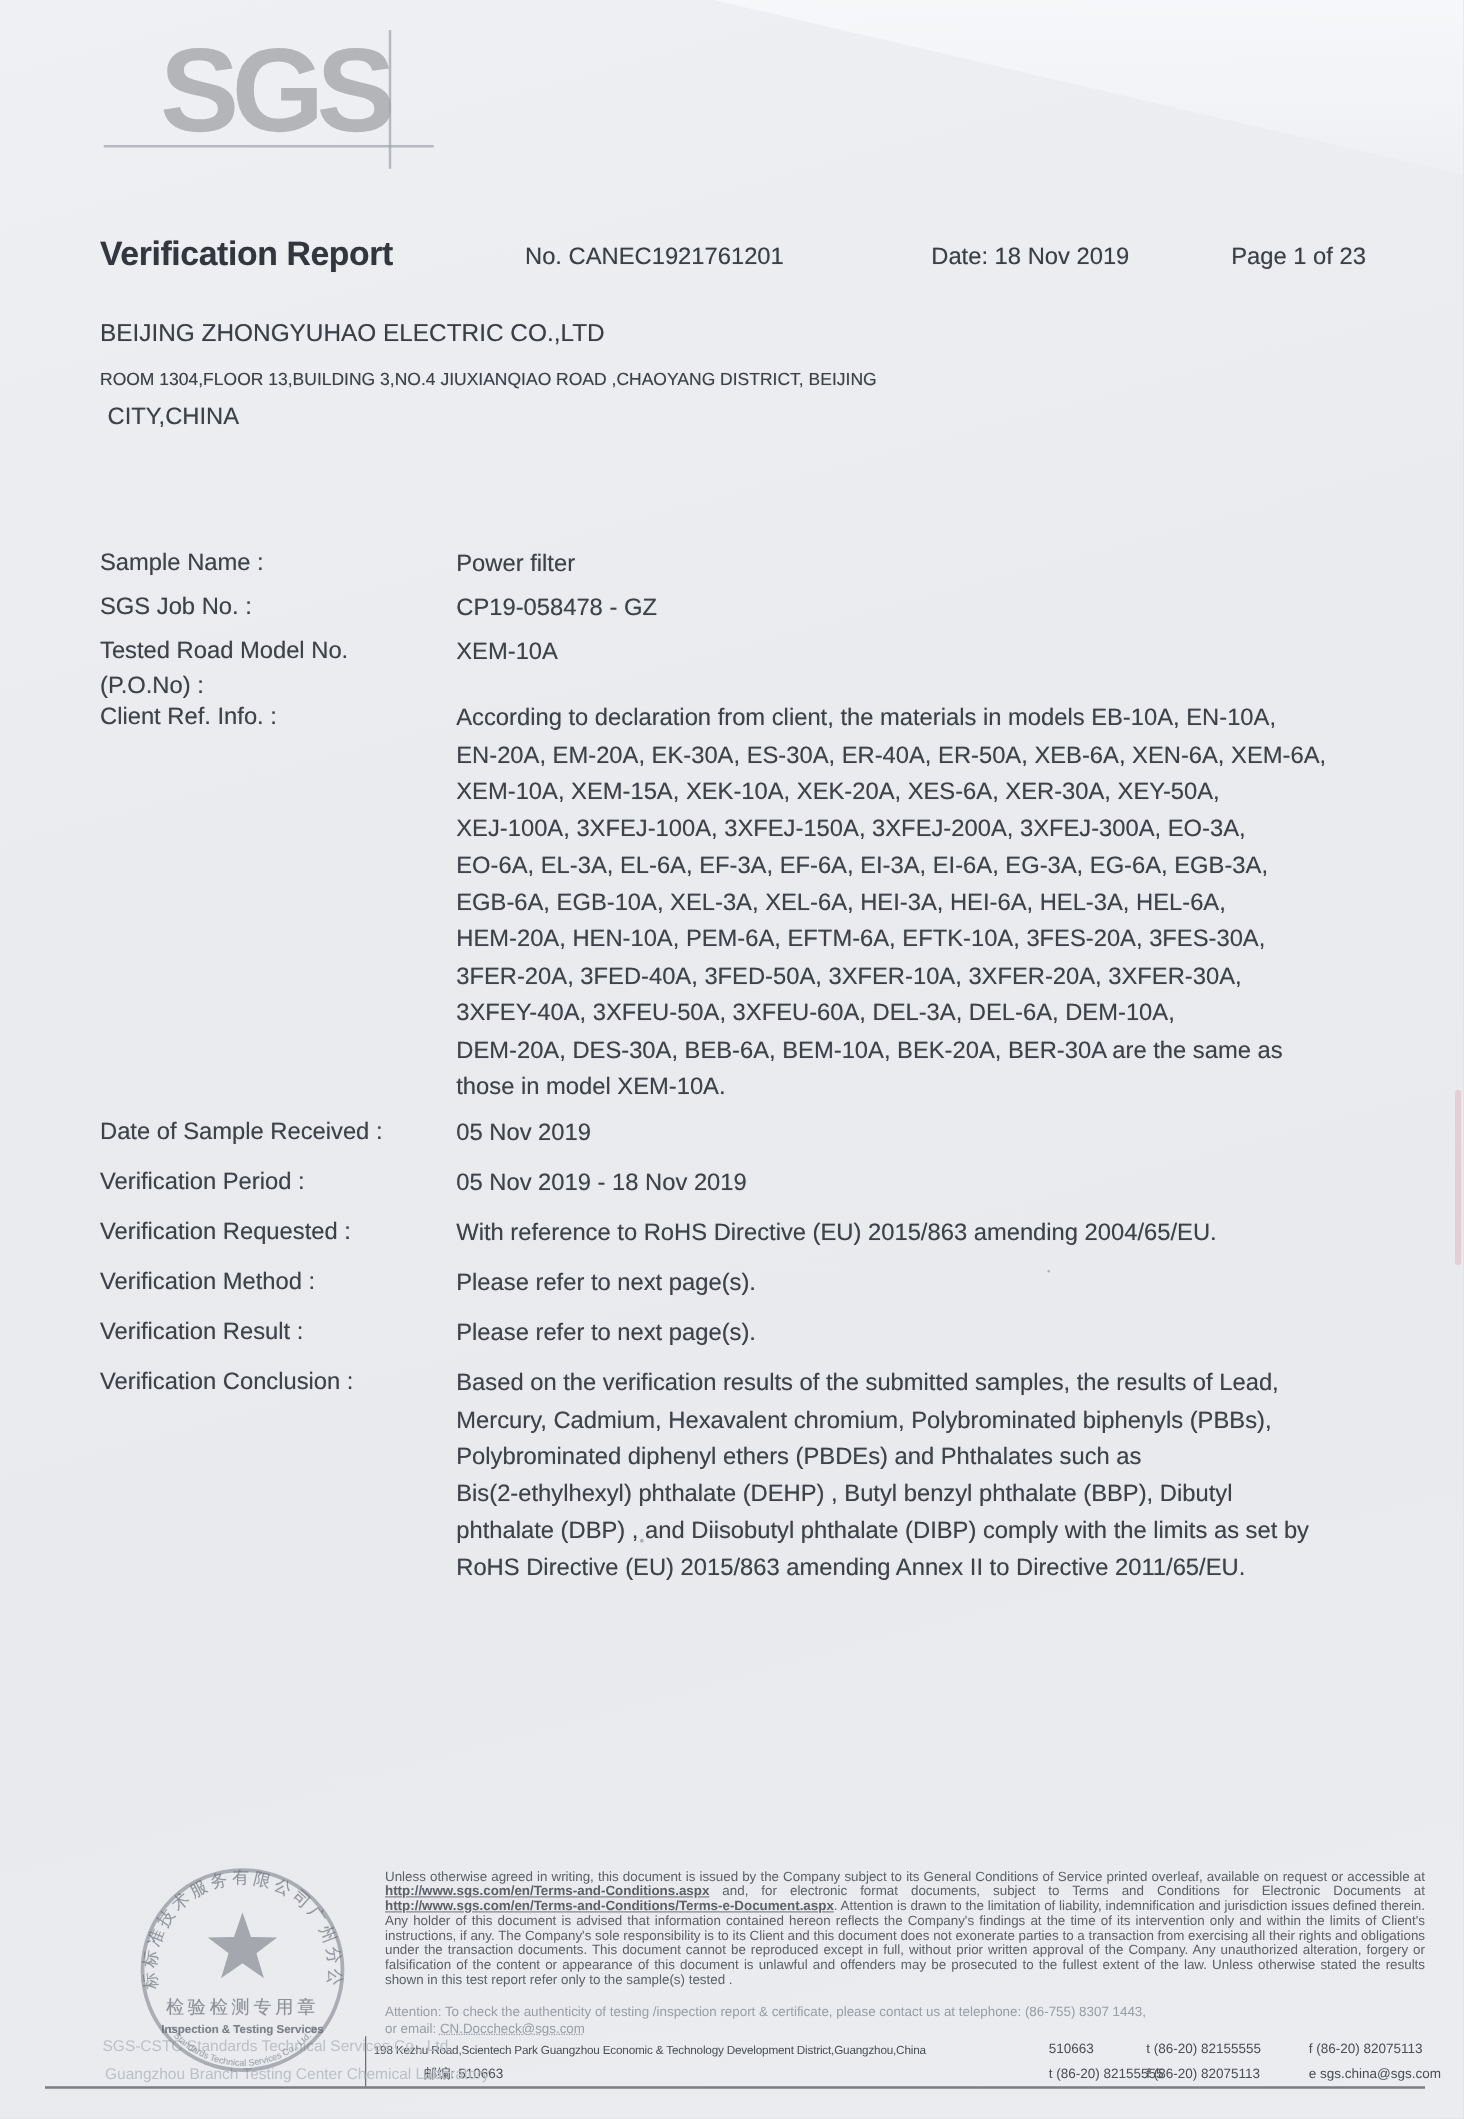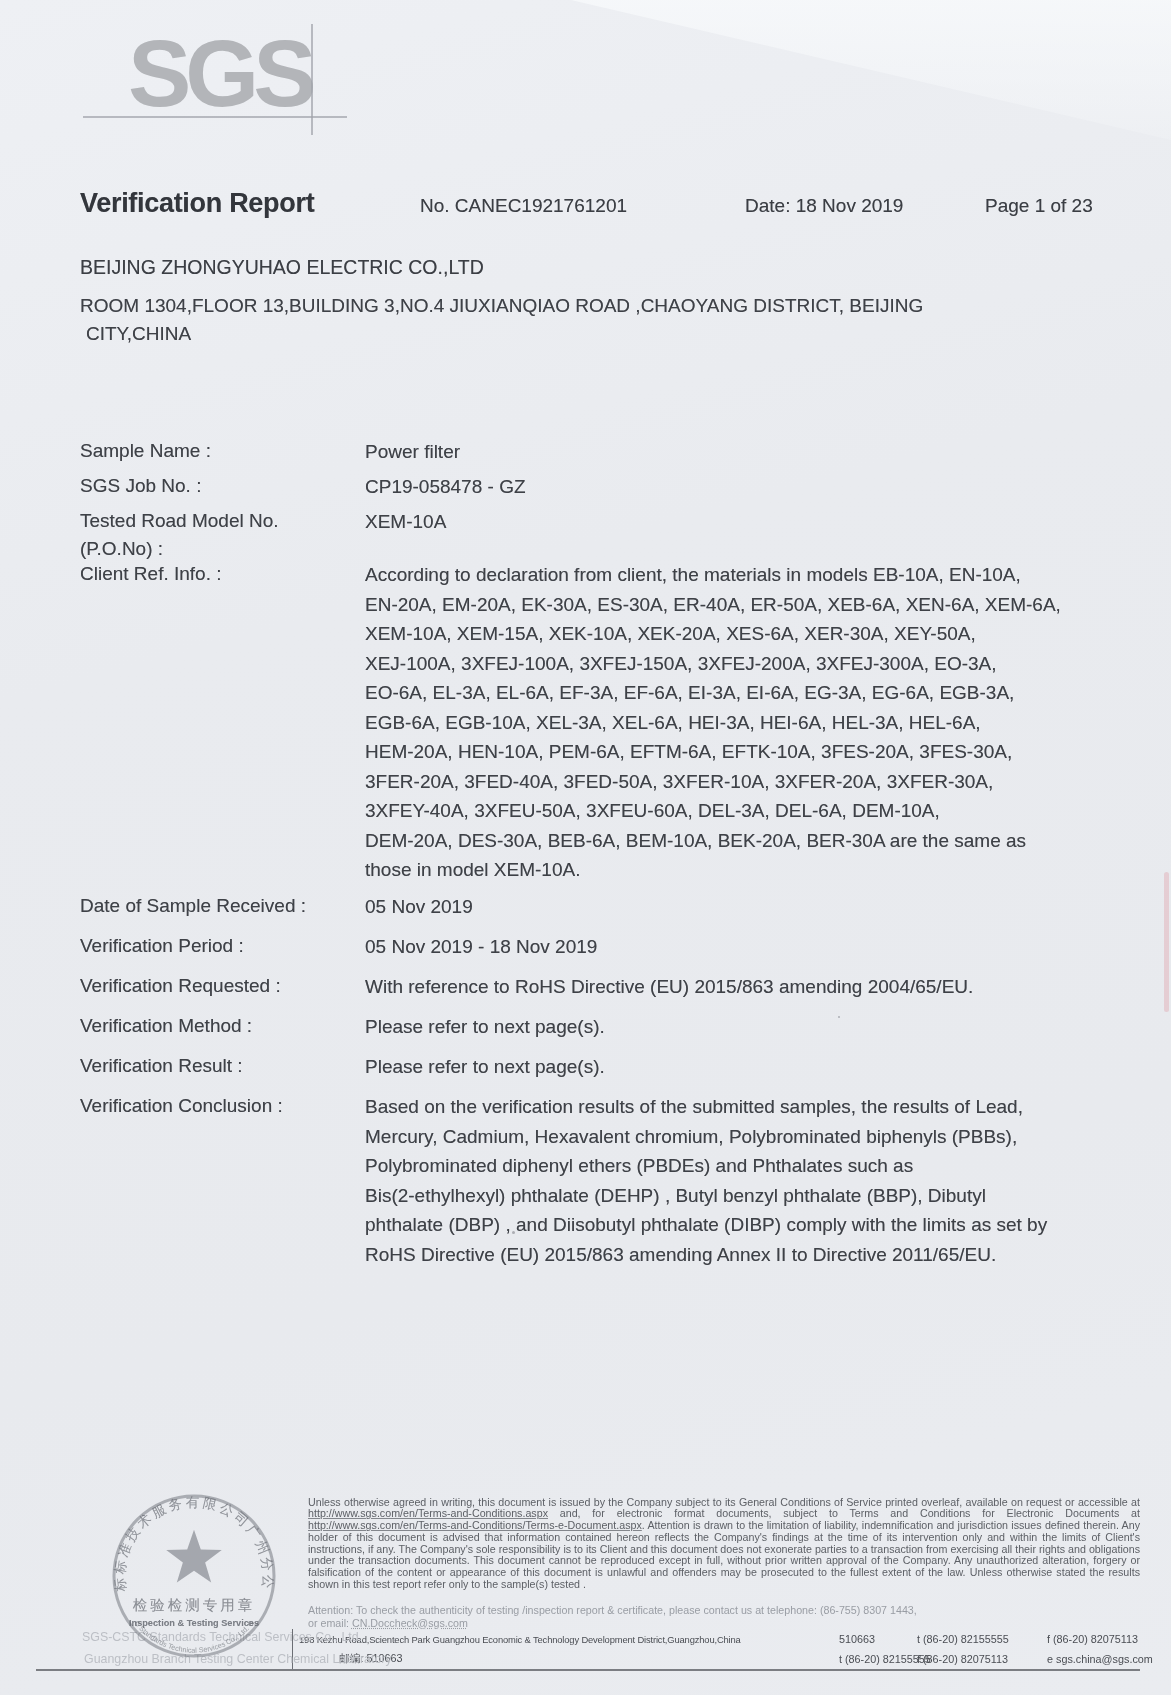--- a/index.html
+++ b/index.html
@@ -18,33 +18,33 @@
   }
   .logo {
     position:absolute; left:128px; top:30px; font-size:95px; line-height:86px;
     font-weight:700; letter-spacing:-6px; color:#b3b5b9; text-shadow:none;
   }
   .reg-h { position:absolute; left:83px; top:116px; width:264px; height:1.5px; background:#9fa3a9; opacity:.7; }
   .reg-v { position:absolute; left:311px; top:24px; width:1.5px; height:111px; background:#9fa3a9; opacity:.7; }
   .title { position:absolute; left:80px; top:188px; font-size:27px; font-weight:700; letter-spacing:-.3px; color:#33363c;text-align:right; }
   .hmeta { position:absolute; top:195px; font-size:19px; color:#3b3e44; }
   .company { position:absolute; left:80px; top:256px; font-size:19.5px; color:#3b3e44; }
-  .addr1 { position:absolute; left:80px; top:295px; font-size:19px; }
+  .addr1 { position:absolute; left:80px; top:295px; font-size:14px; }
   .addr2 { position:absolute; left:86px; top:323px; font-size:19px; }
   .row { position:absolute; left:0; width:1171px; height:0; }
   .lbl { position:absolute; left:80px; width:282px; font-size:19px; line-height:28px; white-space:pre-line; }
   .val { position:absolute; left:365px; width:792px; font-size:19px; line-height:29.5px; white-space:pre-line; }
   .stamp { position:absolute; left:105px; top:1487px; width:178px; height:178px; z-index:3; }
   .lab-line { position:absolute; font-size:12.4px; color:#bcbfc5; text-shadow:none; z-index:2; }
   .legal {
     position:absolute; left:308px; top:1486px; width:832px;
     font-size:10.7px; line-height:11.7px; color:#5d6066; text-align:justify;
     text-shadow:none;
   }
-  .legal .u { text-decoration:underline; text-decoration-color:#83868c; }
+  .legal .u { text-decoration:underline; text-decoration-color:#83868c;font-weight:bold; }
   .attn {
     position:absolute; left:308px; top:1604px; width:832px;
     font-size:10.7px; line-height:12.6px; color:#999da4; text-shadow:none;
   }
   .attn .u { text-decoration:underline dotted; }
   .addr-block {
     position:absolute; left:292px; top:1629px; width:856px; height:40px;
     border-left:1.5px solid #6b6e74; padding-left:6px;
     display:grid; grid-template-columns:500px 78px 130px 140px auto;
     grid-template-rows:20px 20px; align-items:center;

